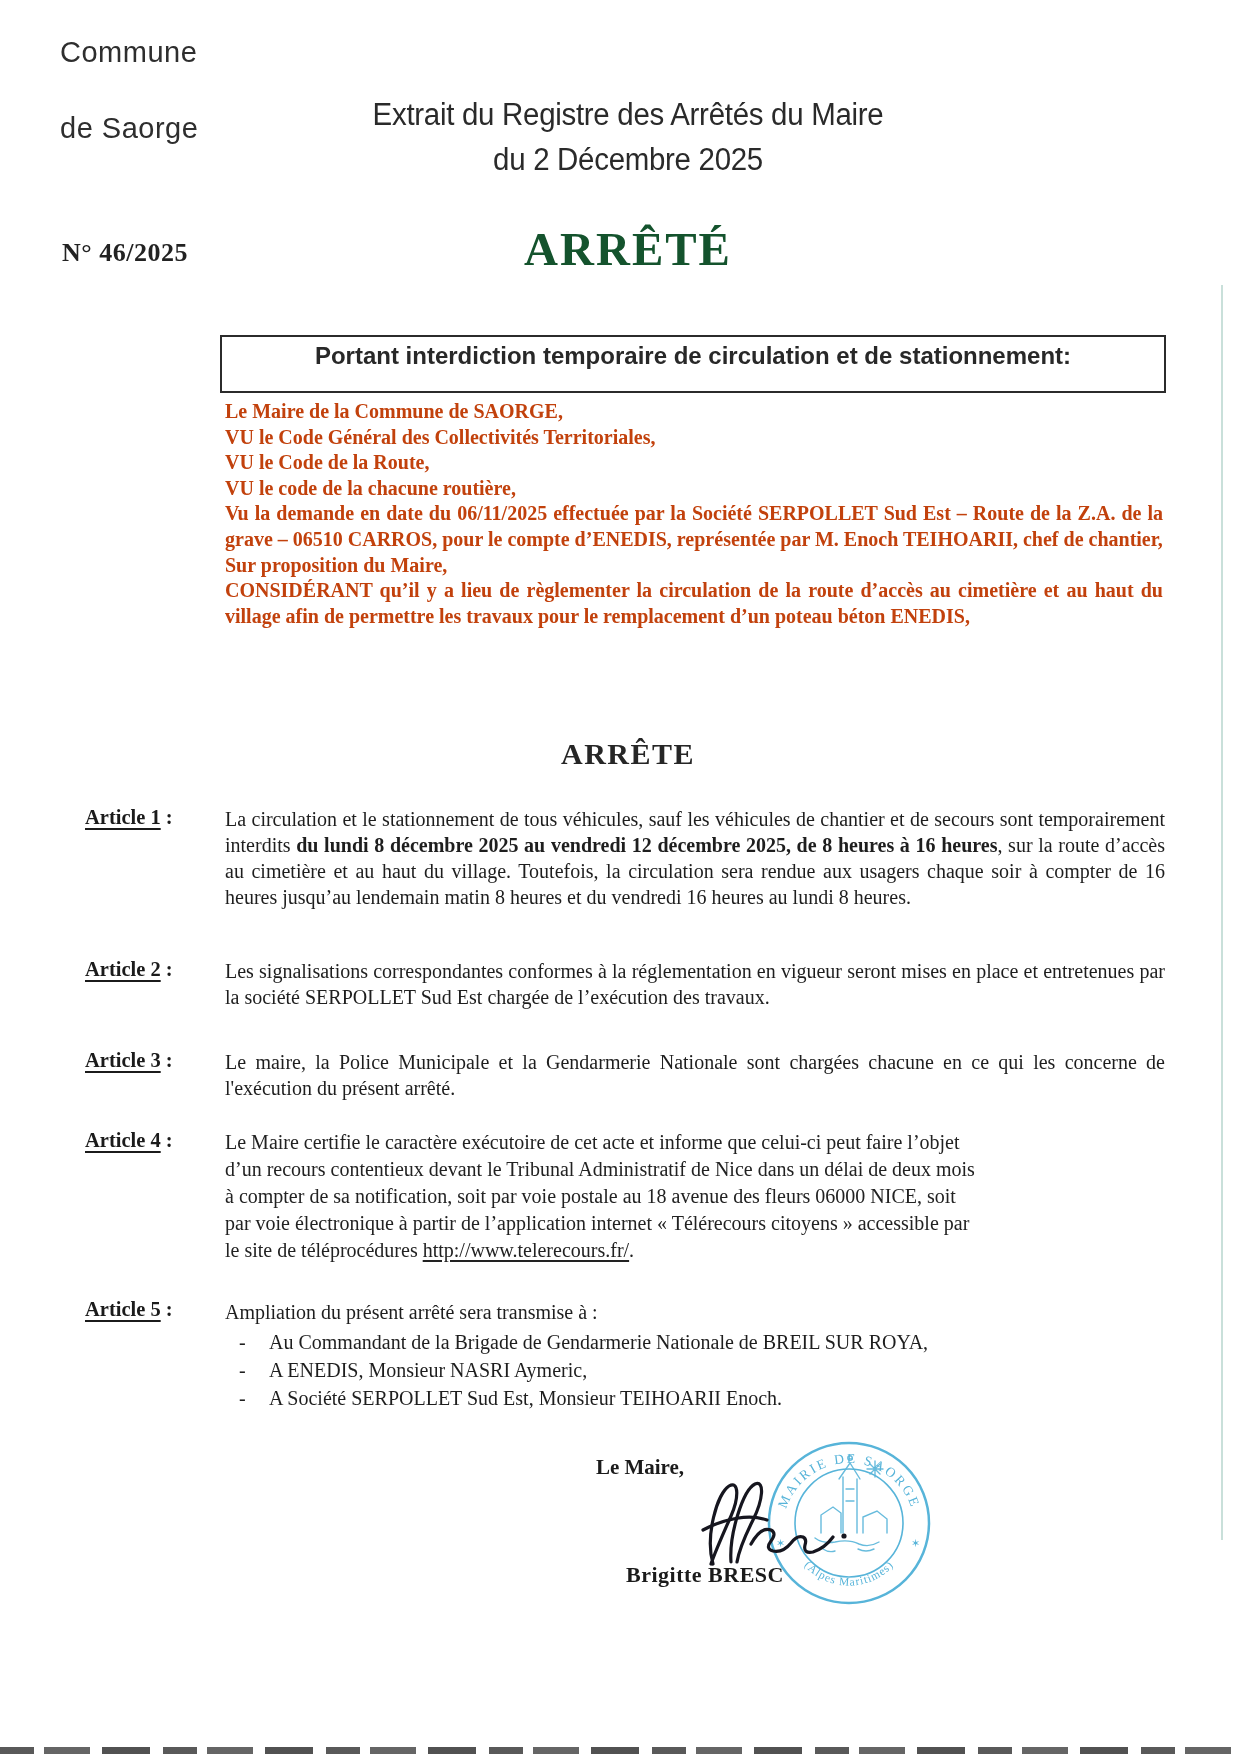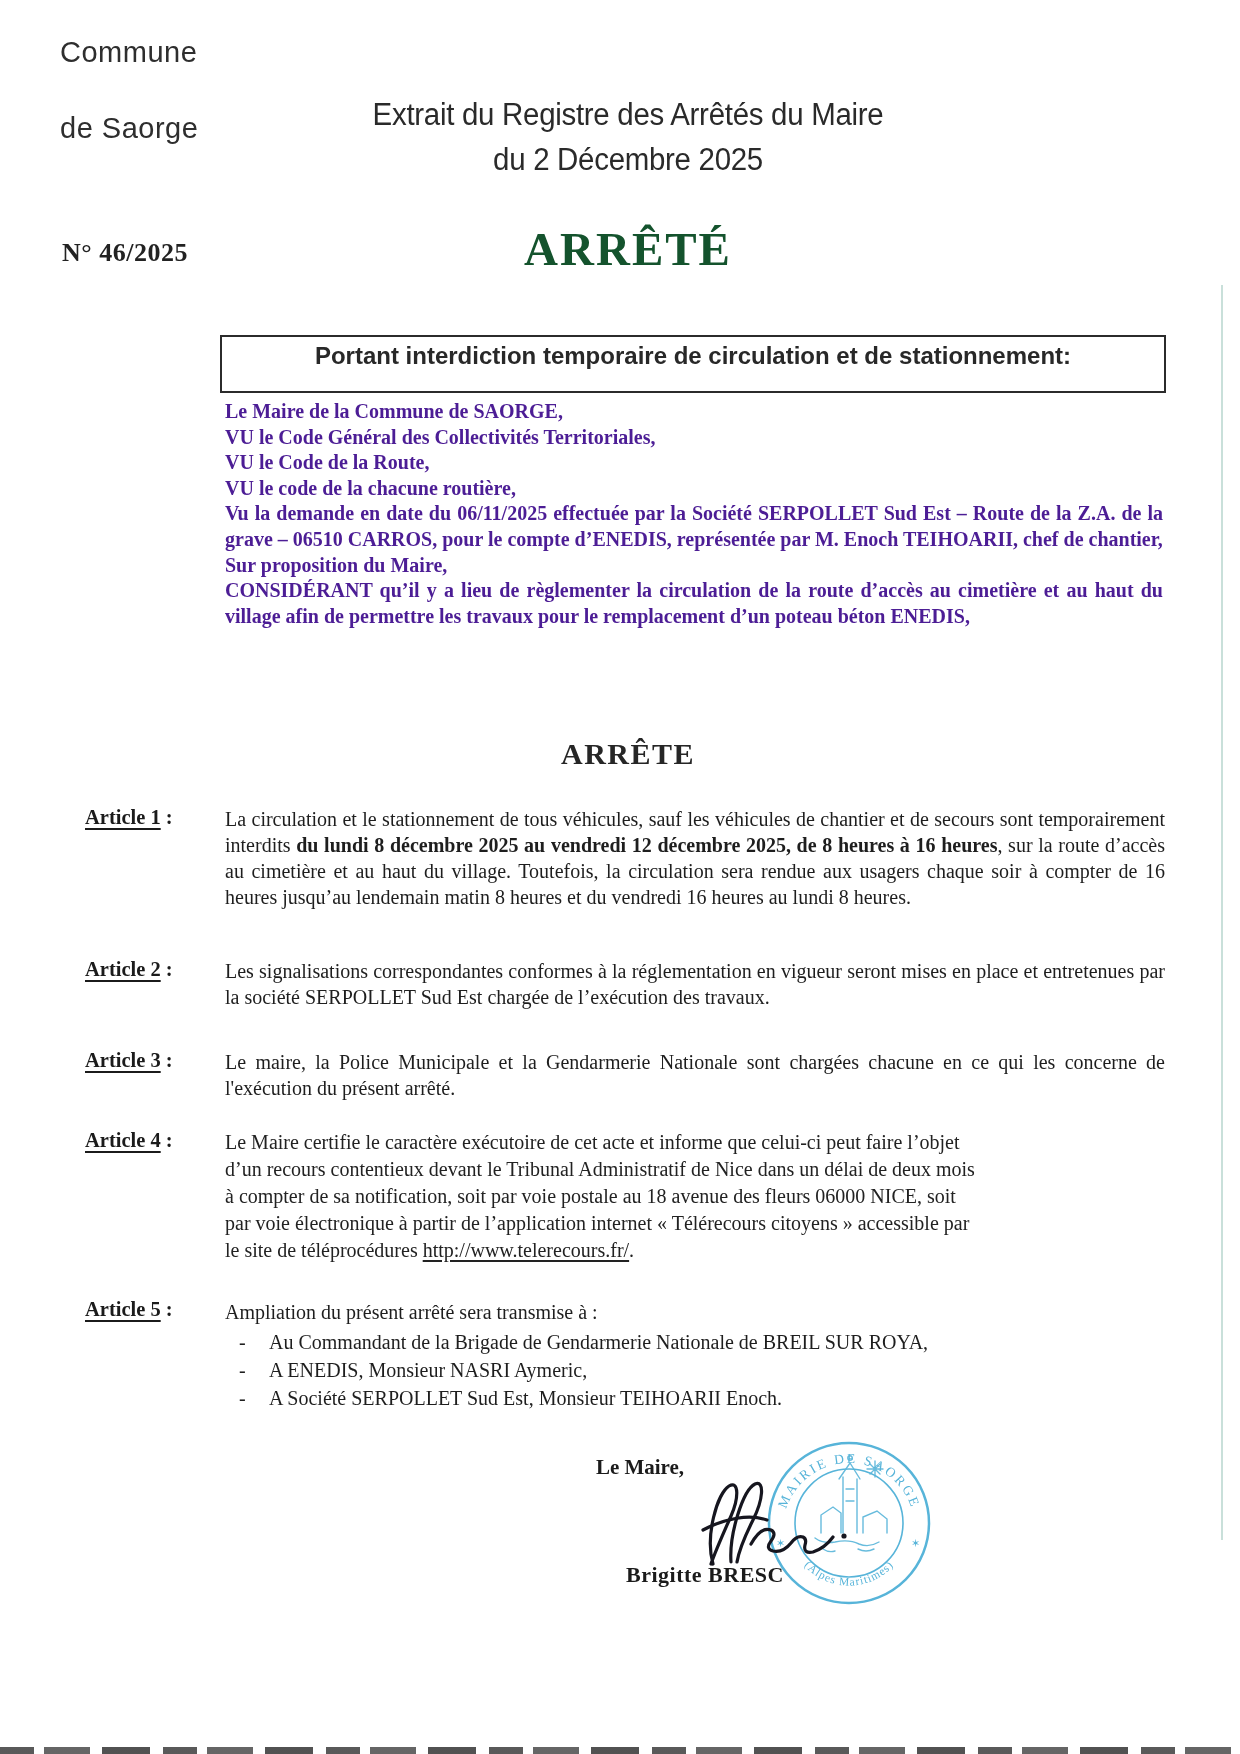--- a/index.html
+++ b/index.html
@@ -43,21 +43,21 @@
     position:absolute;left:220px;top:309px;width:922px;
     border:2px solid #2b2b2b;
     padding:4px 10px 20px 10px;
     text-align:center;
     font-family:"Liberation Sans", sans-serif;
     font-weight:bold;font-size:24px;line-height:30px;color:#282828;margin-top:26px;
   }
   .preamble{
     position:absolute;left:225px;top:399px;width:938px;
     font-weight:bold;font-size:20px;line-height:25.6px;
-    text-align:justify;color:#4c1d95;
+    text-align:justify;color:#c2410c;
   }
   .preamble .p-line{margin:0;}
   .h-section{
     position:absolute;left:16px;right:0;top:737px;
     text-align:center;
     font-size:30px;font-weight:bold;color:#262626;
     letter-spacing:1.5px;
   }
   
   .articles{position:absolute;left:85px;top:806px;width:1080px;}

